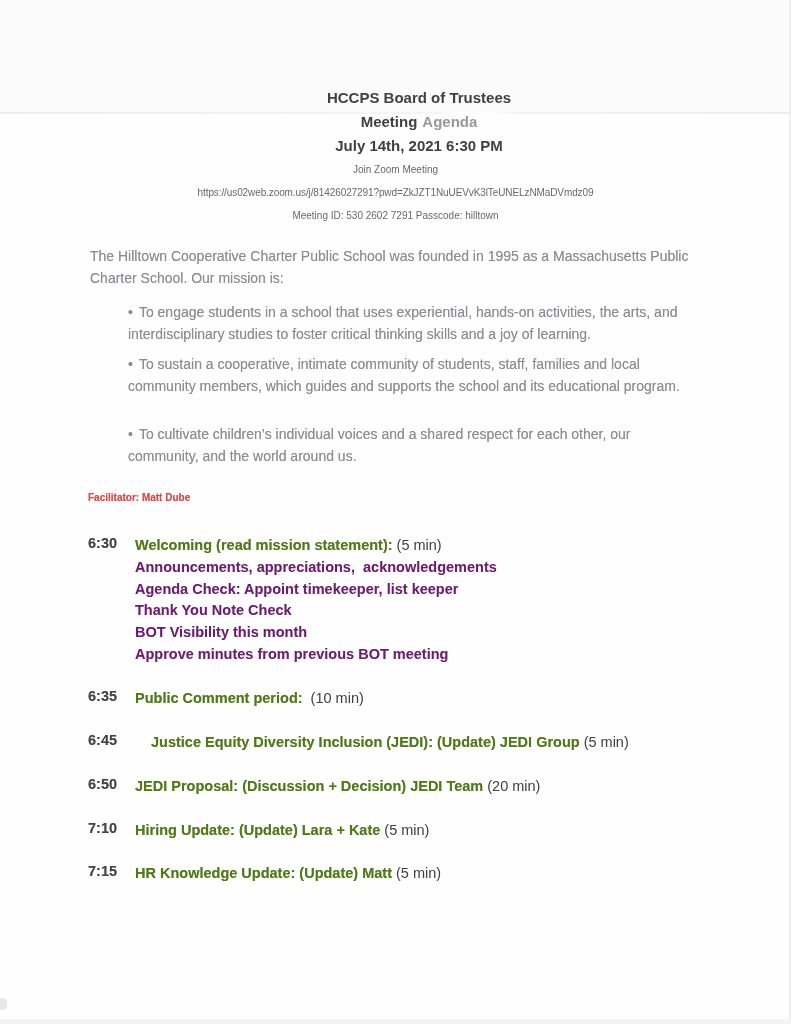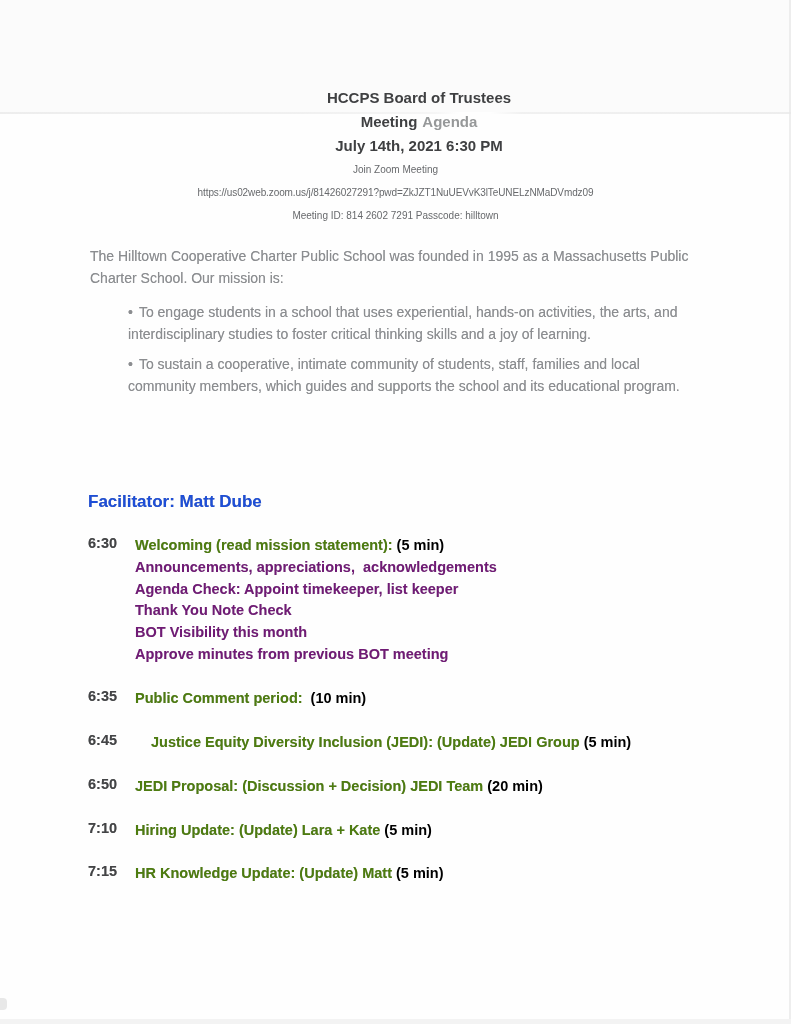--- a/index.html
+++ b/index.html
@@ -52,32 +52,32 @@
     text-shadow: 0 0 0.6px rgba(120,122,125,.55);
   }
   .intro   { left: 90px;  top: 246px; width: 628px; }
   .bullet1 { left: 128px; top: 302px; width: 575px; }
   .bullet2 { left: 128px; top: 354px; width: 575px; }
   .bullet3 { left: 128px; top: 424px; width: 575px; }
   .bullet-marker { display: inline-block; margin-right: 6px; }
 
   .facilitator {
     position: absolute; left: 88px; top: 492px;
-    font-size: 17px; font-weight: bold; color: #1d4ed8;
+    font-size: 10px; font-weight: bold; color: #ef4444;
     text-shadow: 0 0 0.5px rgba(70,70,72,.5);
   }
 
   .agenda-row { position: absolute; left: 88px; width: 660px; display: flex; align-items: flex-start; }
   .agenda-time {
     flex: 0 0 47px; font-size: 14.5px; font-weight: bold; color: #434446;
     text-shadow: 0 0 0.5px rgba(70,70,72,.45);
   }
   .agenda-body { flex: 1; font-size: 14.5px; line-height: 21.8px; }
   .agenda-title-bold { font-weight: bold; color: #4d7c0f; text-shadow: 0 0 0.5px rgba(70,70,72,.45); }
-  .agenda-duration { font-weight: bold; color: #000000; margin-left: 4px; }
+  .agenda-duration { font-weight: normal; color: #404040; margin-left: 4px; }
   .agenda-sub {
     list-style: none; color: #701a75; font-weight: bold;
     text-shadow: 0 0 0.5px rgba(100,102,105,.4);
   }
   .agenda-sub li { white-space: pre-wrap; }
 
   .row-0 { top: 535px; }
   .row-1 { top: 688px; }
   .row-2 { top: 732px; gap: 16px; }
   .row-3 { top: 776px; }
@@ -94,29 +94,30 @@
   <div class="scan-right-edge"></div>
   <div class="scan-blob"></div>
   <div class="scan-bottom-band"></div>
 
   <div class="header">
     <div class="h-line h-bold">HCCPS Board of Trustees</div>
     <div class="h-line"><span class="h-bold">Meeting</span><span class="subtitle-light">Agenda</span></div>
     <div class="h-line h-bold">July 14th, 2021 6:30 PM</div>
     <div class="h-reg">Join Zoom Meeting</div>
     <div class="h-reg zoom-url">https://us02web.zoom.us/j/81426027291?pwd=ZkJZT1NuUEVvK3lTeUNELzNMaDVmdz09</div>
-    <div class="h-reg">Meeting ID: 814 2602 7291 Passcode: hilltown</div>
+    <div class="h-reg">Meeting ID: 530 2602 7291 Passcode: hilltown</div>
   </div>
 
   <div class="para intro ink-light">The Hilltown Cooperative Charter Public School was founded in 1995 as a Massachusetts Public Charter School. Our mission is:</div>
 
   <div class="para bullet1 ink-light"><span class="bullet-marker">•</span><span>To engage students in a school that uses experiential, hands-on activities, the arts, and interdisciplinary studies to foster critical thinking skills and a joy of learning.</span></div>
 
   <div class="para bullet2 ink-light"><span class="bullet-marker">•</span><span>To sustain a cooperative, intimate community of students, staff, families and local community members, which guides and supports the school and its educational program.</span></div>
 
+  <div class="para bullet3 ink-light"><span class="bullet-marker">•</span><span>To cultivate children’s individual voices and a shared respect for each other, our community, and the world around us.</span></div>
 
   <div class="facilitator">Facilitator: Matt Dube</div>
 
   <div class="agenda-row row-0">
     <span class="agenda-time">6:30</span>
     <div class="agenda-body">
       <div><span class="agenda-title-bold">Welcoming (read mission statement):</span><span class="agenda-duration">(5 min)</span></div>
       <ul class="agenda-sub">
         <li>Announcements, appreciations,  acknowledgements</li>
         <li>Agenda Check: Appoint timekeeper, list keeper</li>

